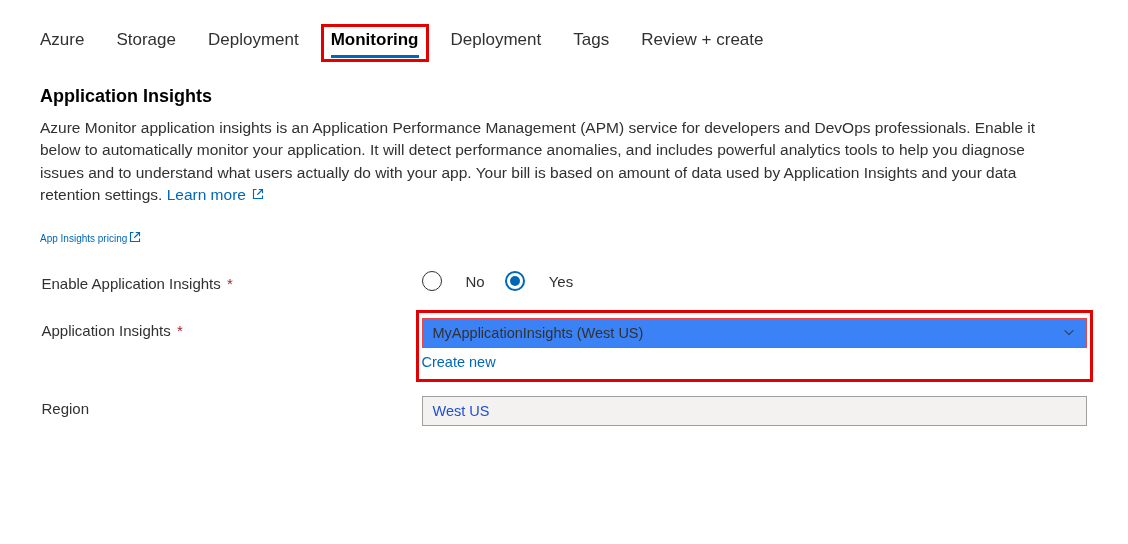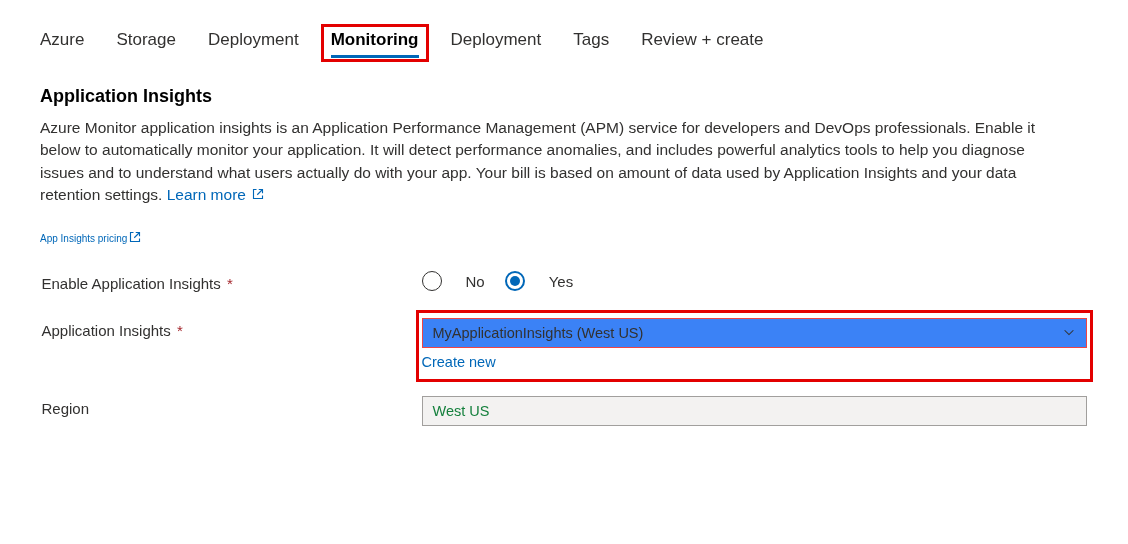--- a/index.html
+++ b/index.html
@@ -168,21 +168,21 @@
       right: -6px;
       height: 72px;
       border: 3px solid #e30000;
       pointer-events: none;
     }
     .text-input {
       width: 100%;
       height: 30px;
       border: 1px solid #a19f9d;
       background: #f3f2f1;
-      color: #15803d;
+      color: #1d4ed8;
       font-size: 14.5px;
       padding: 4px 10px;
       display: flex;
       align-items: center;
     }
   </style>
 </head>
 <body>
 
 

